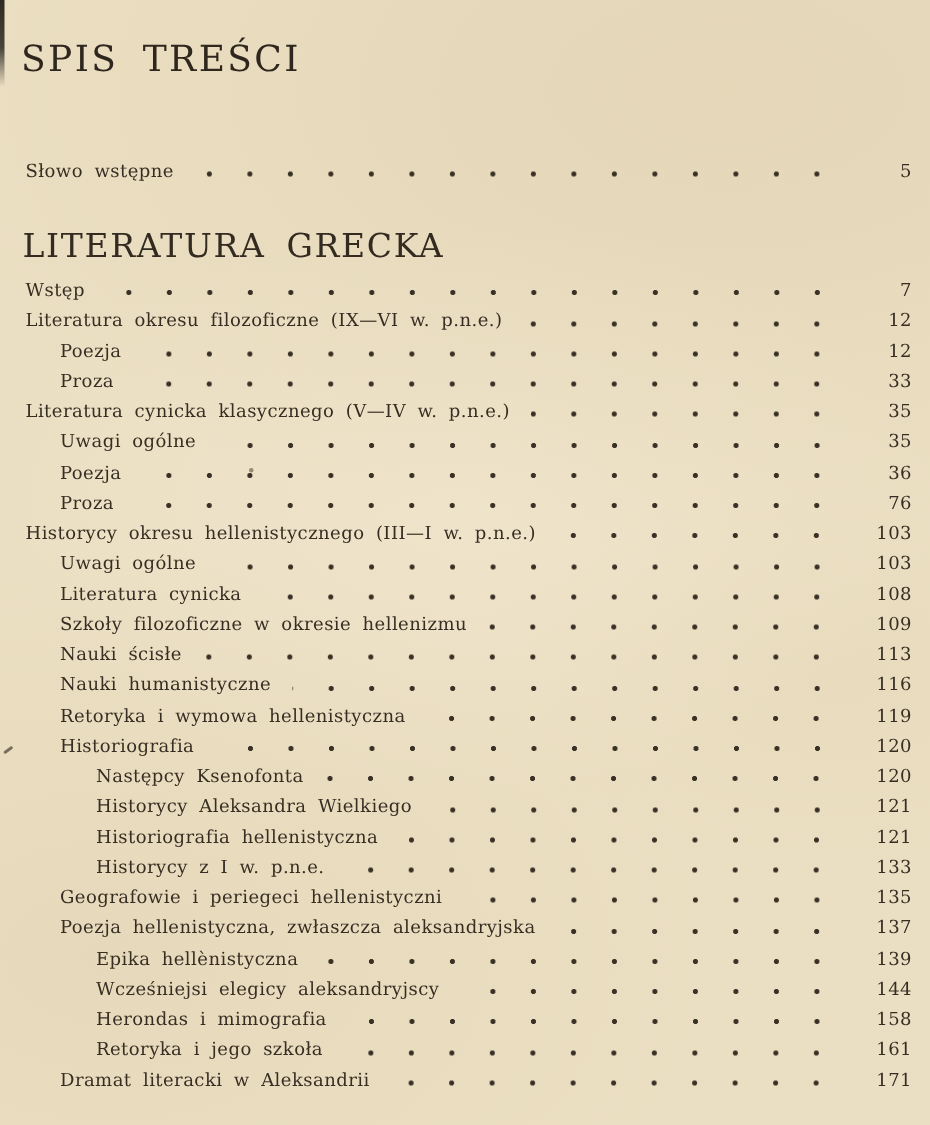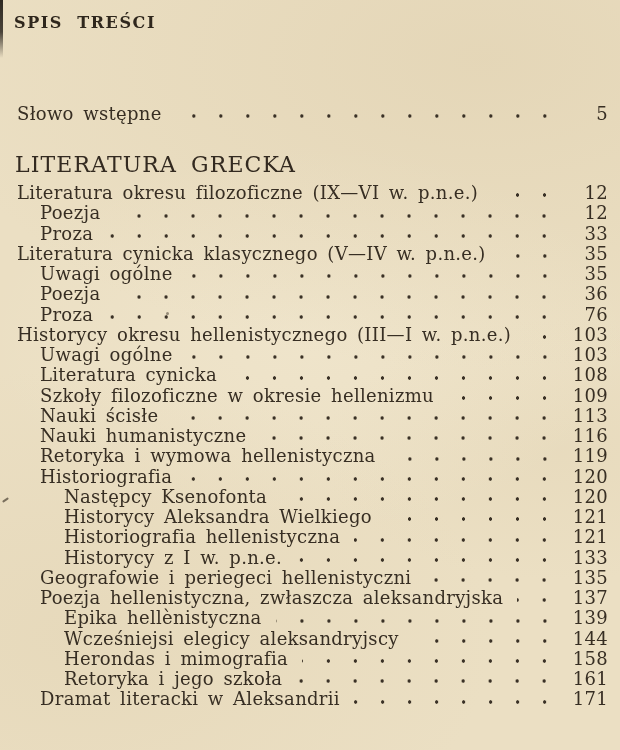--- a/index.html
+++ b/index.html
@@ -24,25 +24,25 @@
   .page::before {
     content: "";
     position: absolute;
     left: 0; top: 0;
     width: 3px; height: 58px;
     background: linear-gradient(to bottom, rgba(20,16,12,0.88) 0%, rgba(20,16,12,0.75) 55%, rgba(20,16,12,0) 100%);
   }
   .title {
     position: absolute;
     left: 14px;
-    top: 13px;
-    font-size: 16px;
+    top: 25px;
+    font-size: 24px;
     letter-spacing: 1.6px;
     word-spacing: 7px;
-    font-weight: 700;
+    font-weight: 400;
     color: #2f271d;
   }
   .section-heading {
     position: absolute;
     left: 15px;
     top: 152px;
     font-size: 22px;
     letter-spacing: 1.1px;
     word-spacing: 6px;
     color: #332a20;
@@ -56,21 +56,21 @@
   .entries {
     position: absolute;
     left: 17px;
     right: 12px;
     top: 183px;
   }
   .row {
     display: flex;
     height: 20.25px;
     line-height: 20.25px;
-    font-size: 18px;
+    font-size: 12px;
     letter-spacing: 0.3px;
     word-spacing: 3.5px;
   }
   .row .label {
     white-space: nowrap;
   }
   .row .leader {
     flex: 1;
     margin: 0 8px 0 14px;
     background-image: radial-gradient(circle, var(--ink-dot, #3a3126) 1.45px, rgba(0,0,0,0) 1.95px);
@@ -113,20 +113,25 @@
   <div class="row front-row">
     <span class="label">Słowo wstępne</span>
     <span class="leader"></span>
     <span class="pagenum">5</span>
   </div>
 
   <h2 class="section-heading" style="margin:0; font-weight:normal;">LITERATURA GRECKA</h2>
 
   <div class="entries">
       <div class="row indent-0">
+    <span class="label">Wstęp</span>
+    <span class="leader"></span>
+    <span class="pagenum">7</span>
+  </div>
+      <div class="row indent-0">
     <span class="label">Literatura okresu filozoficzne (IX—VI w. p.n.e.)</span>
     <span class="leader"></span>
     <span class="pagenum">12</span>
   </div>
       <div class="row indent-1">
     <span class="label">Poezja</span>
     <span class="leader"></span>
     <span class="pagenum">12</span>
   </div>
       <div class="row indent-1">

